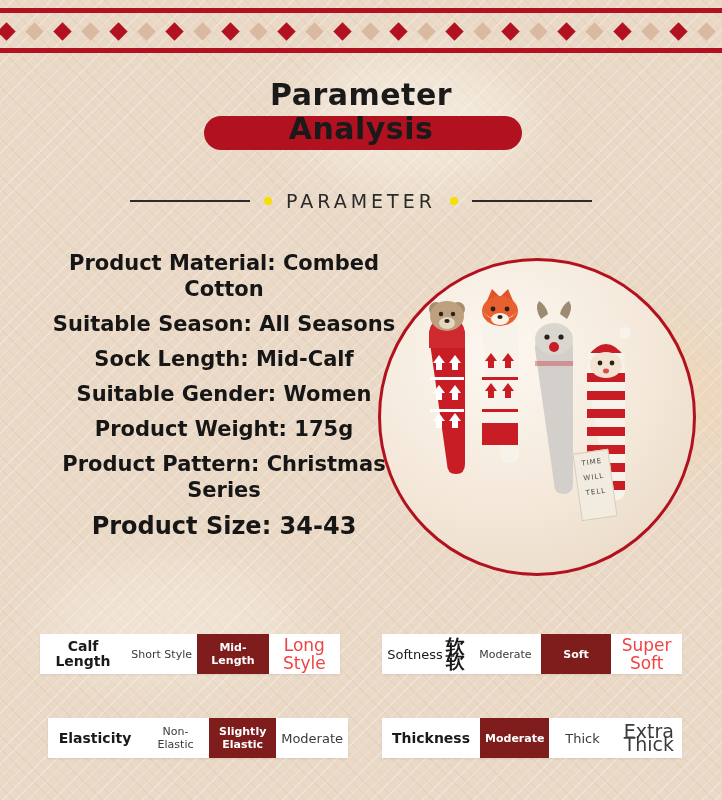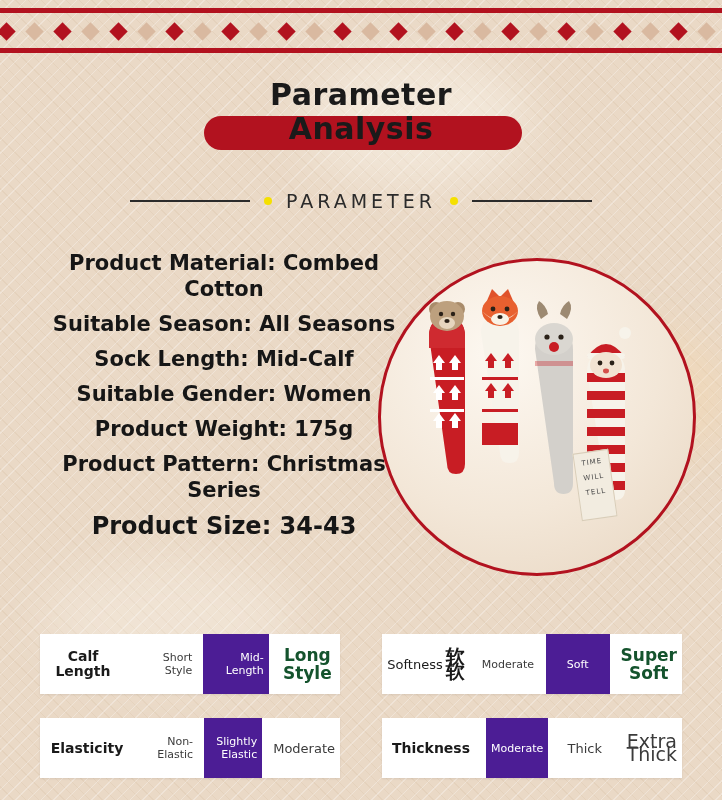--- a/index.html
+++ b/index.html
@@ -72,39 +72,39 @@
   .tag{
     position:absolute;left:196px;top:190px;width:34px;height:66px;background:#f2ece0;
     border:1px solid #d9cdb8;transform:rotate(-8deg);
   }
   .tag span{
     display:block;font-size:7px;color:#4a4a4a;letter-spacing:1px;
     text-align:center;margin-top:6px;line-height:9px;
   }
 
   
-  .scale{position:absolute;height:60px;background:#ffffff;display:flex;align-items:stretch;
-         box-shadow:0 1px 2px rgba(0,0,0,0.08);gap:6px;}
+  .scale{position:absolute;height:40px;background:#ffffff;display:flex;align-items:stretch;
+         box-shadow:0 1px 2px rgba(0,0,0,0.08);}
   .scale .lbl{
     display:flex;align-items:center;justify-content:center;text-align:center;
     font-weight:bold;color:#1a1a1a;padding:0 6px;font-size:14px;line-height:15px;
   }
   .scale .opt{
     display:flex;align-items:center;justify-content:center;text-align:center;
     color:#3b3b3b;font-size:12px;line-height:13px;padding:0 5px;flex:1 1 0;
   }
-  .scale .opt.sel{background:#4c1d95;color:#ffffff;font-weight:normal;}
-  .scale .opt.lastbig{font-size:17px;font-weight:bold;color:#14532d;line-height:18px;}
-  .scale .opt.sm{font-size:11px;text-align:right;}
+  .scale .opt.sel{background:#7f1d1d;color:#ffffff;font-weight:bold;}
+  .scale .opt.lastbig{font-size:17px;font-weight:normal;color:#ef4444;line-height:18px;}
+  .scale .opt.sm{font-size:11px;}
   .cnlbl{font-size:13px;color:#1a1a1a;font-weight:normal;}
   .cnbig{font-size:19px;font-weight:bold;}
 
   #s1{left:40px;top:634px;width:300px;}
   #s2{left:382px;top:634px;width:300px;}
-  #s3{left:40px;top:718px;width:300px;}
+  #s3{left:48px;top:718px;width:300px;}
   #s4{left:382px;top:718px;width:300px;}
 </style>
 </head>
 <body>
 
 <div id="page">
   <div class="blob b1"></div>
   <div class="blob b2"></div>
   <div class="blob b3"></div>
 </div>

